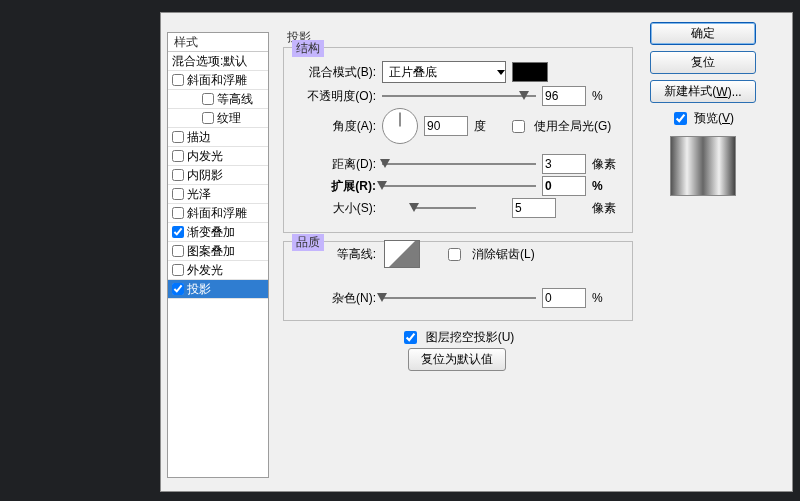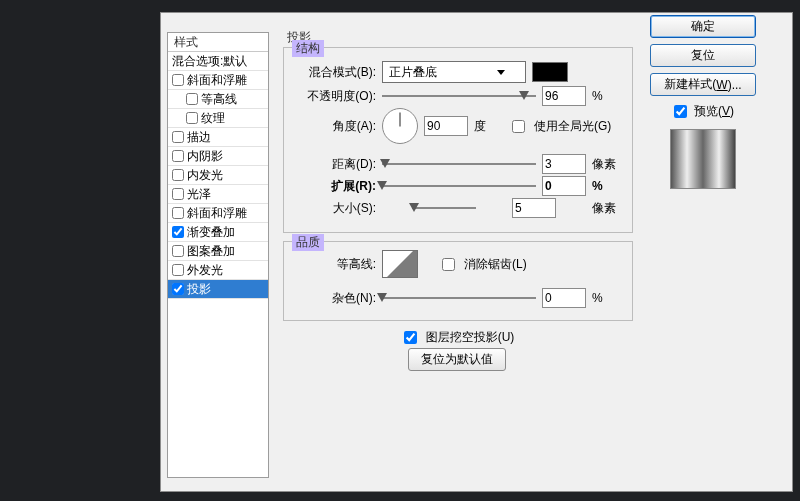--- a/index.html
+++ b/index.html
@@ -1,44 +1,44 @@
 <!DOCTYPE html>
 <html><head>
 <meta charset="utf-8">
 <style>
   html,body{margin:0;padding:0;width:800px;height:501px;background:#1f2124;font-family:"Microsoft YaHei",SimSun,Arial,sans-serif;font-size:12px;color:#000;}
   .dialog{position:absolute;left:160px;top:12px;width:631px;height:478px;background:#f0f0f0;border:1px solid #8c8c8c;}
   
   .styles{position:absolute;left:6px;top:19px;width:100px;height:444px;background:#fff;border:1px solid #9c9c9c;}
   .styles-header{height:18px;line-height:18px;border-bottom:1px solid #c8c8c8;padding-left:6px;font-weight:normal;color:#333;}
   .row{height:18px;line-height:18px;border-bottom:1px solid #e2e2e2;display:flex;align-items:center;padding-left:4px;gap:3px;cursor:pointer;}
-  .row.indent{padding-left:18px;}
+  .row.indent{padding-left:34px;}
   .row .lbl{white-space:nowrap;}
   .row input[type=checkbox]{width:12px;height:12px;margin:0;}
   .row.sel{background:#2f7dd1;color:#fff;}
   
   .grp{position:absolute;border:1px solid #bcbcbc;}
   .grp>.title{position:absolute;top:-8px;left:8px;background:#c4b5fd;padding:0 4px;color:#333;}
   
   .frow{position:absolute;left:12px;right:12px;height:20px;display:flex;align-items:center;gap:6px;}
   .lbl-r{width:80px;text-align:right;}
-  .combo{height:20px;width:116px;border:1px solid #707070;background:#fff;display:flex;align-items:center;justify-content:space-between;padding:0 20px 0 6px;gap:35px;}
+  .combo{height:20px;width:116px;border:1px solid #707070;background:#fff;display:flex;align-items:center;justify-content:space-between;padding:0 0 0 6px;gap:35px;}
   .combo .arrow{width:0;height:0;border-left:4px solid transparent;border-right:4px solid transparent;border-top:5px solid #000;}
   .swatch{width:34px;height:18px;border:1px solid #707070;background:#000;}
   .slider{flex:1;height:16px;position:relative;}
   .slider .track{position:absolute;top:7px;left:0;right:0;height:2px;background:#888;}
   .slider .thumb{position:absolute;top:3px;width:0;height:0;border-left:5px solid transparent;border-right:5px solid transparent;border-top:9px solid #595959;transform:translateX(-5px);}
   .num{width:38px;height:18px;border:1px solid #8a8a8a;background:#fff;text-align:left;padding:0 2px;line-height:18px;}
   .unit{width:28px;}
   .dial{width:34px;height:34px;border:1px solid #8a8a8a;border-radius:50%;background:#fff;position:relative;}
   .dial .needle{position:absolute;left:50%;top:50%;width:14px;height:1px;background:#222;transform-origin:left center;}
   .contour{width:34px;height:26px;border:1px solid #707070;background:linear-gradient(135deg,#fff 49%,#7c7c7c 51%);}
   .btn{height:21px;border:1px solid #8a8a8a;border-radius:3px;background:linear-gradient(#fefefe,#e4e4e4);padding:0 12px;display:inline-flex;align-items:center;justify-content:center;cursor:pointer;}
   
-  .right{position:absolute;left:650px;top:15px;width:110px;}
+  .right{position:absolute;left:650px;top:22px;width:110px;}
   .rbtn{width:104px;height:21px;margin-bottom:6px;border:1px solid #2a6fb3;border-radius:3px;background:linear-gradient(#fefefe,#e4e4e4);display:flex;align-items:center;justify-content:center;cursor:pointer;}
   .rbtn.primary{border:1px solid #0b5bb4;box-shadow:0 0 0 1px #7fb7ea inset;}
   .rchk{display:flex;align-items:center;gap:4px;margin-top:2px;margin-left:20px;}
   .preview{width:64px;height:58px;margin:8px 0 0 20px;border:1px solid #888;background:linear-gradient(90deg,#555,#eee 25%,#666 50%,#eee 75%,#444);}
   .sec-title{position:absolute;color:#333;}
   .und{text-decoration:underline;}
 </style>
 </head>
 <body>
 
@@ -61,25 +61,25 @@
         <div class="row indent">
           <input type="checkbox" style="">
           <span class="lbl">纹理</span>
         </div>
         <div class="row">
           <input type="checkbox" style="">
           <span class="lbl">描边</span>
         </div>
         <div class="row">
           <input type="checkbox" style="">
+          <span class="lbl">内发光</span>
+        </div>
+        <div class="row">
+          <input type="checkbox" style="">
           <span class="lbl">内阴影</span>
-        </div>
-        <div class="row">
-          <input type="checkbox" style="">
-          <span class="lbl">内发光</span>
         </div>
         <div class="row">
           <input type="checkbox" style="">
           <span class="lbl">光泽</span>
         </div>
         <div class="row">
           <input type="checkbox" style="">
           <span class="lbl">斜面和浮雕</span>
         </div>
         <div class="row">
@@ -163,21 +163,21 @@
           <div class="thumb" style="left:3%;"></div>
         </div>
       <span class="num">5</span>
       <span class="unit">像素</span>
     </div>
   </div>
 
   <div class="grp" style="left:122px;top:228px;width:348px;height:78px;">
     <span class="title">品质</span>
 
-    <div class="frow" style="top:12px;">
+    <div class="frow" style="top:2px;gap:8px;">
       <span class="lbl-r">等高线:</span>
       <div class="contour"></div>
       <span style="width:8px"></span>
       <input type="checkbox" style="">
       <span>消除锯齿(L)</span>
     </div>
 
     <div class="frow" style="top:46px;">
       <span class="lbl-r">杂色(N):</span>
       <div class="slider">

